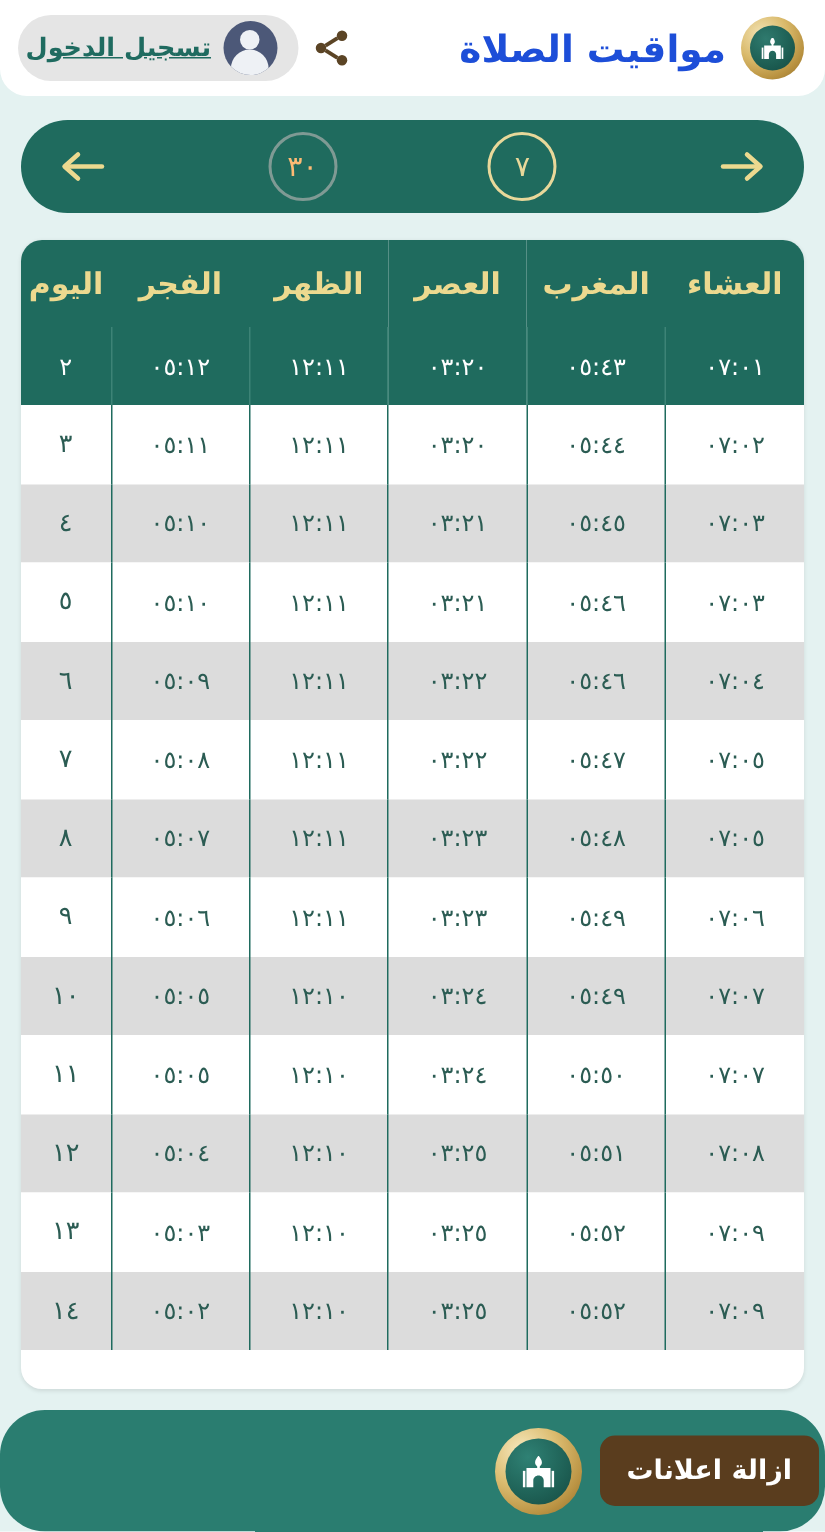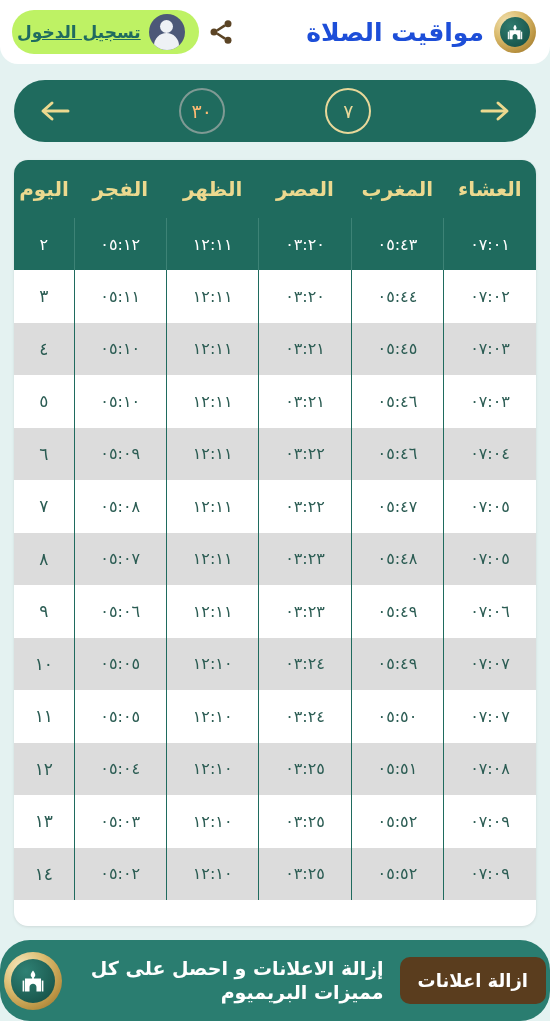--- a/index.html
+++ b/index.html
@@ -59,21 +59,21 @@
     width: 44px; height: 44px;
     display: flex; align-items: center; justify-content: center;
     cursor: pointer;
     flex: 0 0 auto;
   }
 
   #login-chip {
     display: flex;
     align-items: center;
     gap: 8px;
-    background: #bef264;
+    background: #e5e5e5;
     border-radius: 22px;
     padding: 4px 14px 4px 5px;
     height: 44px;
     flex: 0 0 auto;
     cursor: pointer;
   }
   #login-label {
     font-size: 17px;
     font-weight: bold;
     color: #1f6b60;
@@ -458,21 +458,20 @@
           <td class="day-cell">١٤</td>
         </tr>
       </tbody>
   </table>
 </div>
 
 <div id="promo">
 
   <button id="promo-btn">ازالة اعلانات</button>
 
-  <div id="promo-text">إزالة الاعلانات و احصل على كل مميزات البريميوم</div>
 
   <div class="promo-badge">
     <div class="promo-badge-inner">
       <svg width="26" height="26" viewBox="0 0 24 24" aria-hidden="true">
         <path d="M12 2.2c-1.3 1.6-2.1 3-2.1 4.3 0 1 .6 1.8 1.3 2.4v.9H4.6v11.9h4.2v-4.1c0-1.7 1.4-3.1 3.2-3.1s3.2 1.4 3.2 3.1v4.1h4.2V9.8h-6.6v-.9c.7-.6 1.3-1.4 1.3-2.4 0-1.3-.8-2.7-2.1-4.3z" fill="#ffffff"></path>
         <rect x="2.4" y="11.6" width="1.5" height="10.1" fill="#ffffff"></rect>
         <rect x="20.1" y="11.6" width="1.5" height="10.1" fill="#ffffff"></rect>
       </svg>
     </div>
   </div>

